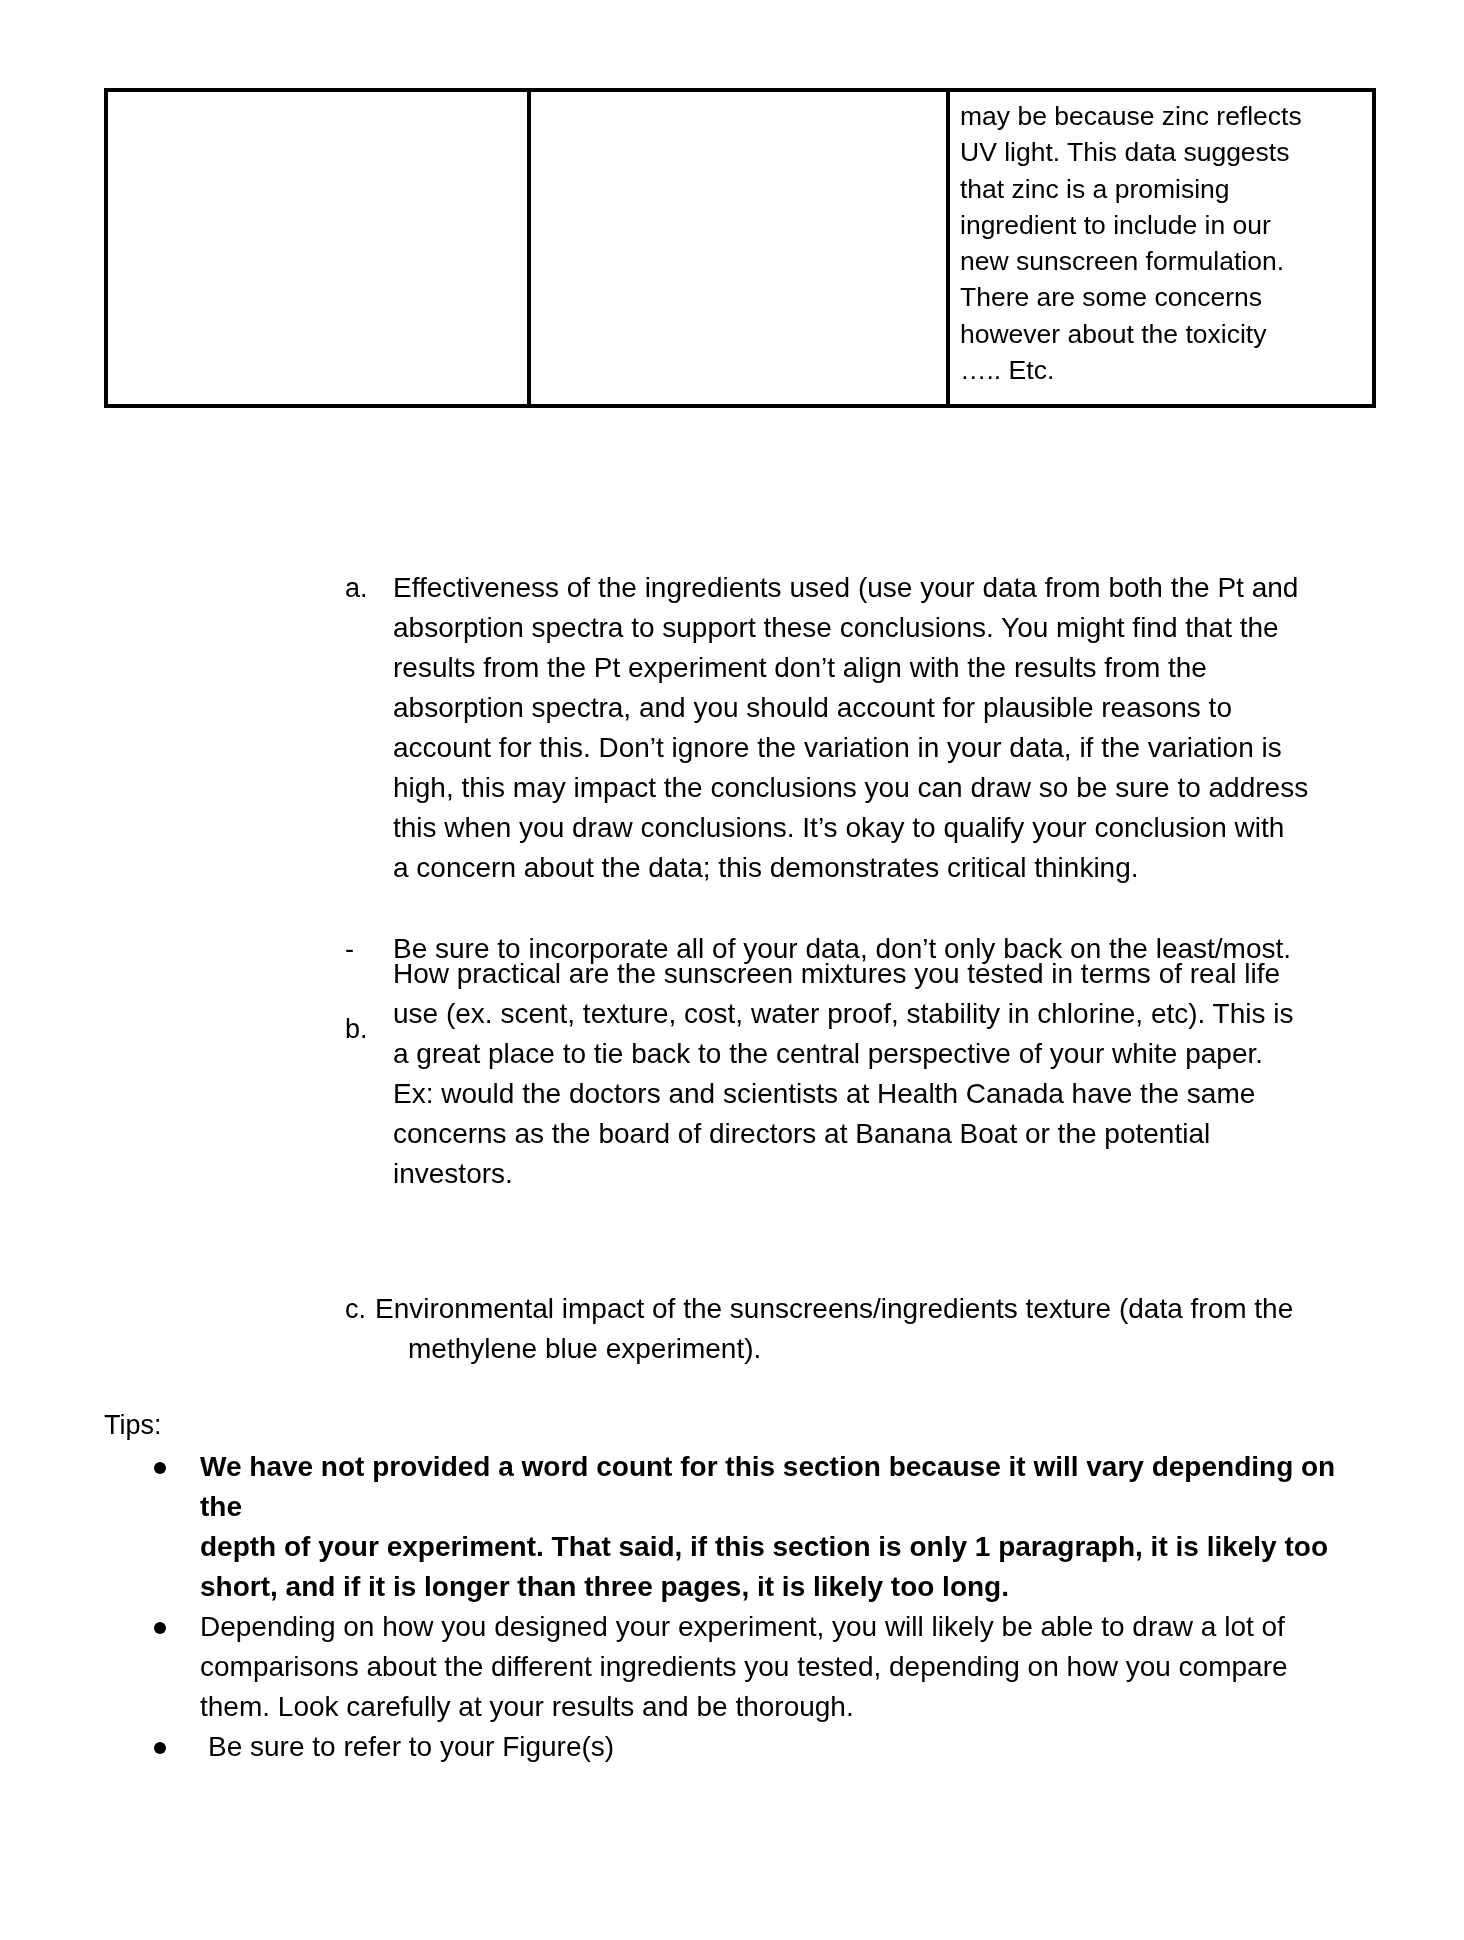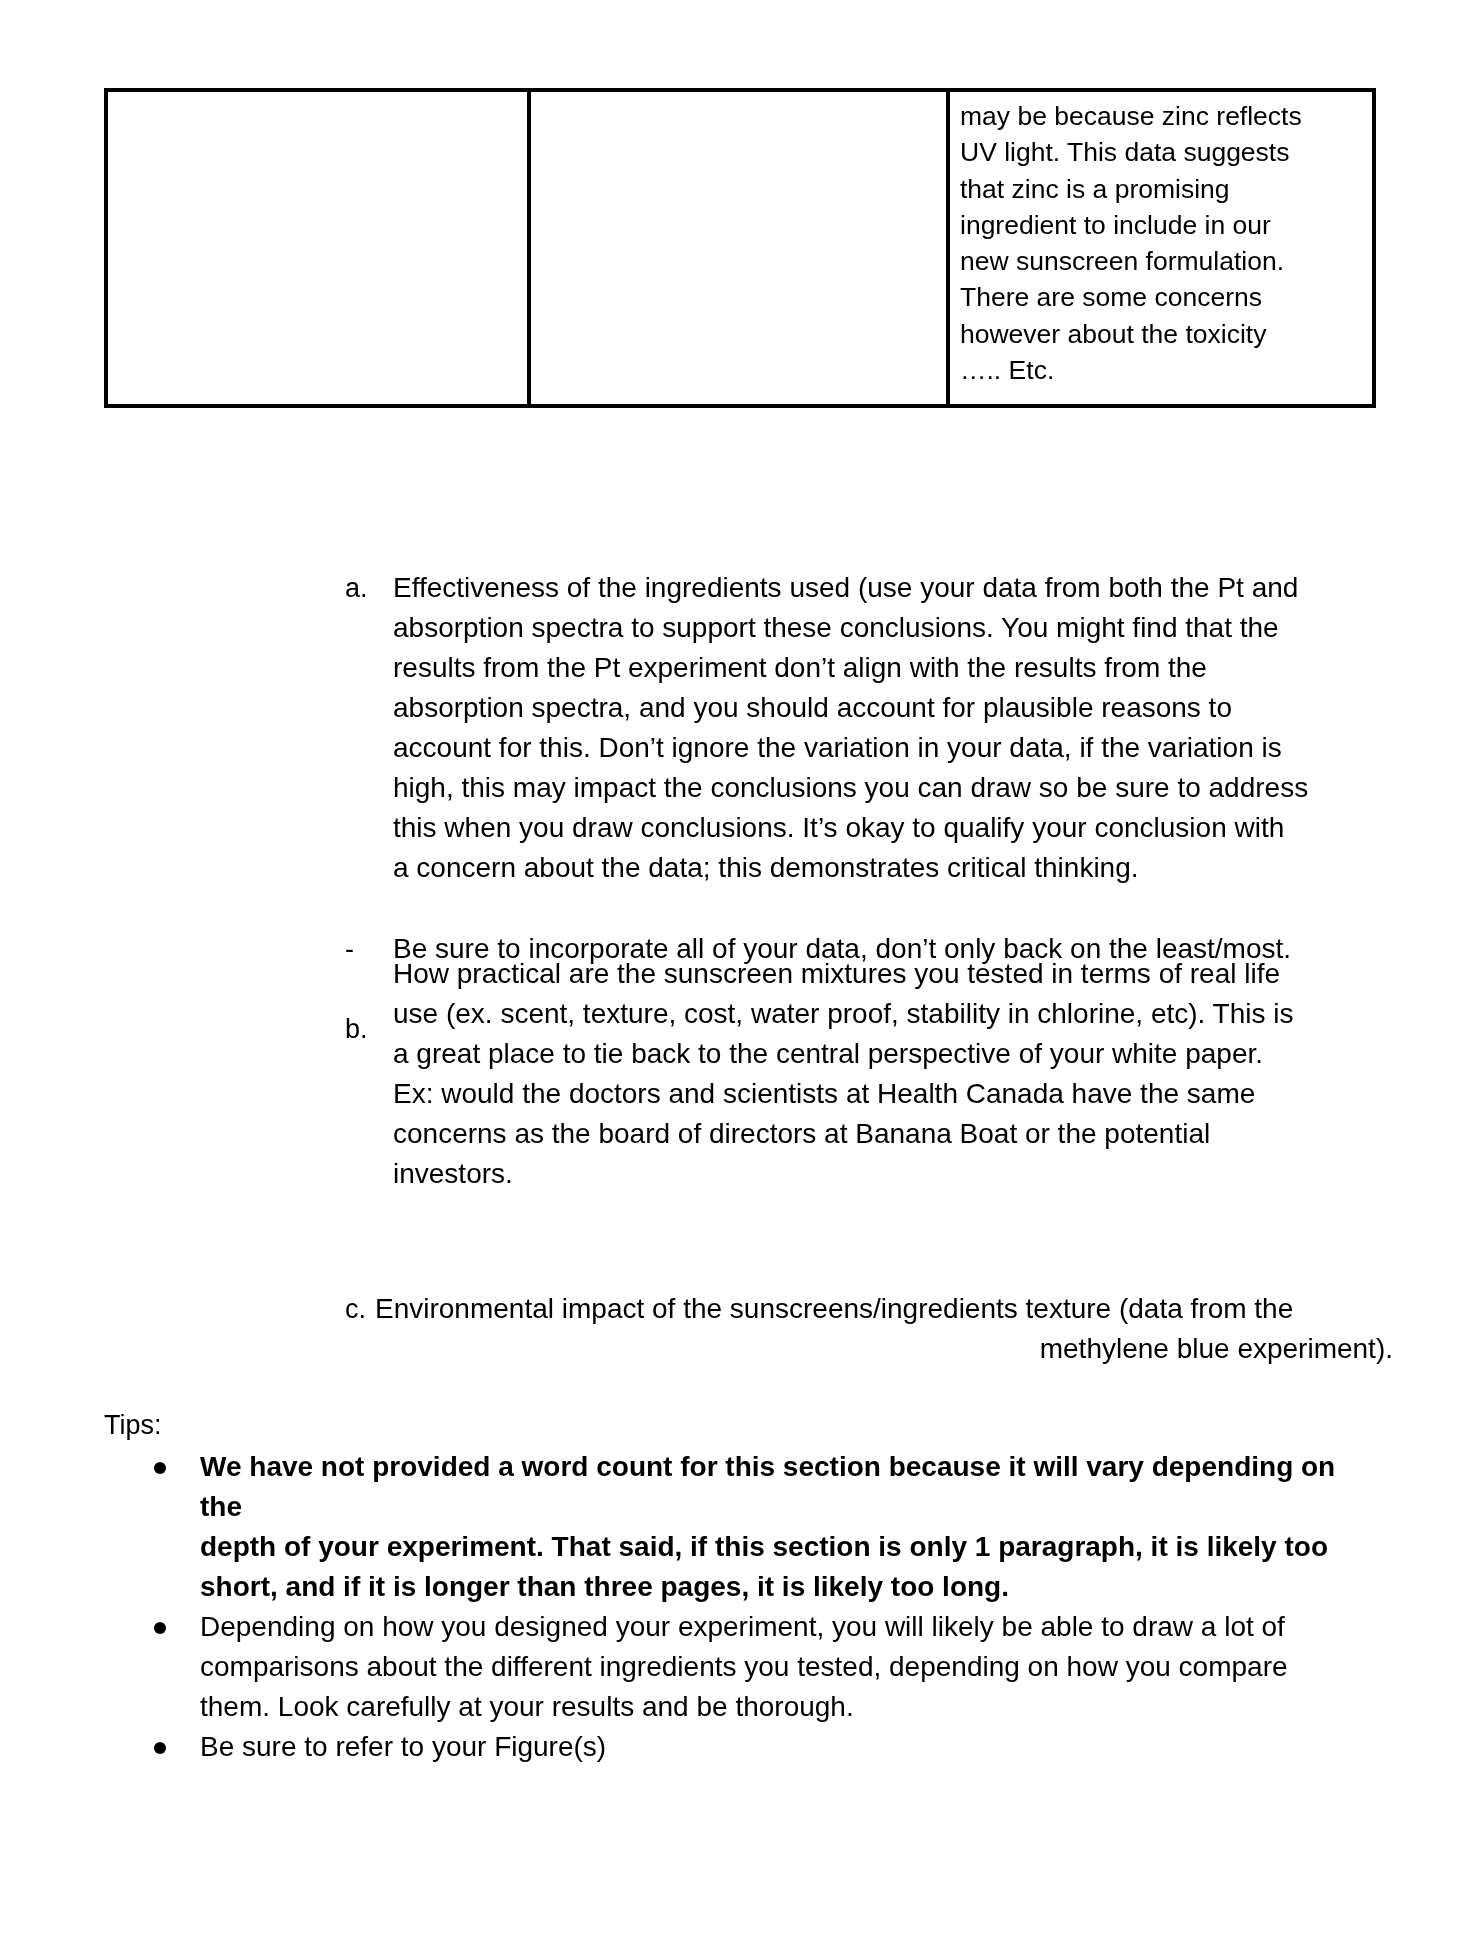--- a/index.html
+++ b/index.html
@@ -123,37 +123,37 @@
 use (ex. scent, texture, cost, water proof, stability in chlorine, etc).  This is
 a great place to tie back to the central perspective of your white paper.
 Ex: would the doctors and scientists at Health Canada have the same
 concerns as the board of directors at Banana Boat or the potential
 investors.</div>
   </div>
 
   <div class="list-block">
     <span class="marker" style="left:345px; top:1289px;">c.</span>
     <div class="item-text" style="left:375px; top:1289px;">Environmental impact of the sunscreens/ingredients texture (data from the</div>
-    <div class="item-text" style="left:393px; top:1329px;text-align:right;">methylene blue experiment).</div>
+    <div class="item-text" style="left:408px; top:1329px;">methylene blue experiment).</div>
   </div>
 
   <div class="line tips-title">Tips:</div>
 
   <div class="list-block">
     <span class="bullet" style="left:154px; top:1462px;"></span>
     <div class="item-text" style="left:200px; top:1447px; width:1180px;font-weight:bold;">We have not provided a word count for this section because it will vary depending on the
 depth of your experiment.  That said, if this section is only 1 paragraph, it is likely too
 short, and if it is longer than three pages, it is likely too long.</div>
   </div>
 
   <div class="list-block">
     <span class="bullet" style="left:154px; top:1622px;"></span>
     <div class="item-text" style="left:200px; top:1607px; width:1180px;">Depending on how you designed your experiment, you will likely be able to draw a lot of
 comparisons about the different ingredients you tested, depending on how you compare
 them. Look carefully at your results and be thorough.</div>
   </div>
 
   <div class="list-block">
     <span class="bullet" style="left:154px; top:1742px;"></span>
-    <div class="item-text" style="left:200px; top:1727px; width:1180px;">Be sure to refer to your Figure(s)</div>
+    <div class="item-text" style="left:208px; top:1727px; width:1180px;">Be sure to refer to your Figure(s)</div>
   </div>
 
 </div>
 
 </body></html>

